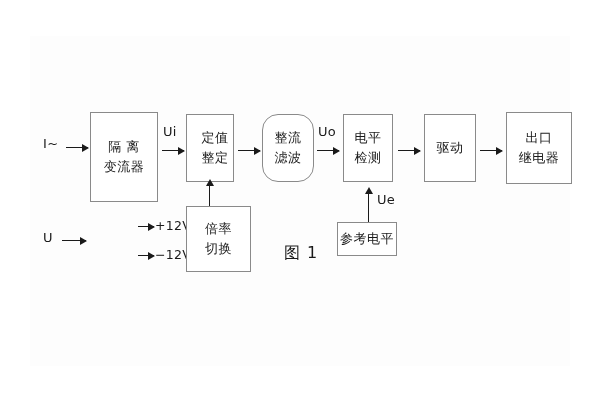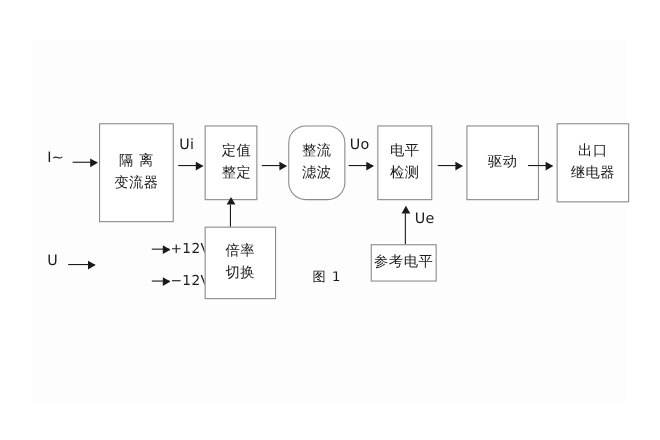--- a/index.html
+++ b/index.html
@@ -79,21 +79,21 @@
     content: "";
     position: absolute;
     left: -3.5px;
     top: -7px;
     border-bottom: 7px solid #1a1a1a;
     border-left: 4px solid transparent;
     border-right: 4px solid transparent;
   }
   .caption {
     position: absolute;
-    font-size: 12px;
+    font-size: 16px;
     color: #1a1a1a;
     letter-spacing: 1px;
   }
 </style>
 </head>
 <body>
 
 <div id="canvas">
 
   <div id="panel-tint"></div>
@@ -124,21 +124,21 @@
   <div class="lbl" style="left:318px; top:124px;text-align:center;">Uo</div>
   <div class="arrow-h" style="left:317px; top:150px; width:22px;"></div>
 
   <div class="block" style="left:343px; top:114px; width:50px; height:68px;">
     <div class="line">电平</div>
     <div class="line">检测</div>
   </div>
 
   <div class="arrow-h" style="left:398px; top:150px; width:22px;"></div>
 
-  <div class="block single" style="left:424px; top:114px; width:66px; height:68px;">
+  <div class="block single" style="left:424px; top:114px; width:52px; height:68px;">
     <div class="line">驱动</div>
   </div>
 
   <div class="arrow-h" style="left:480px; top:150px; width:22px;"></div>
 
   <div class="block" style="left:506px; top:112px; width:66px; height:72px;">
     <div class="line">出口</div>
     <div class="line">继电器</div>
   </div>
 

